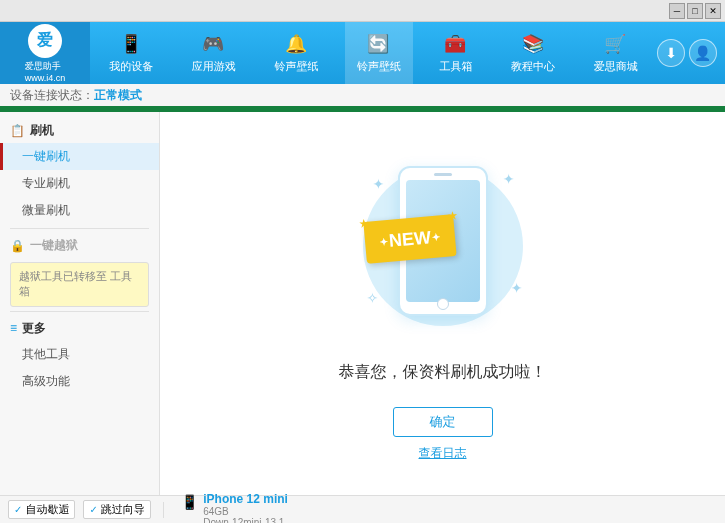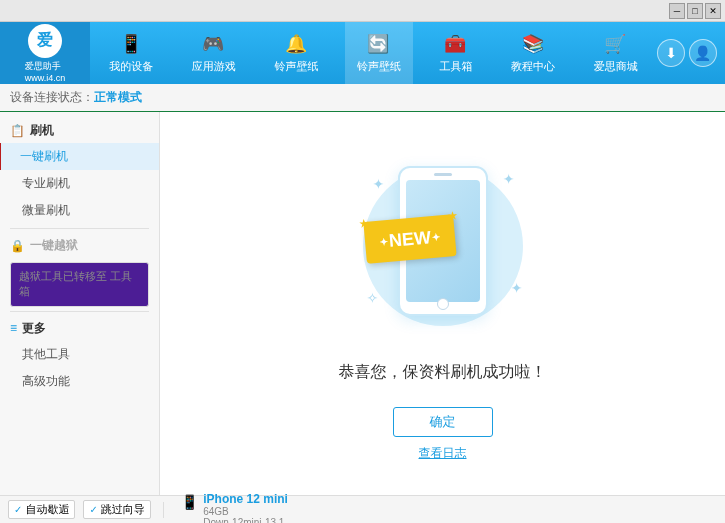--- a/index.html
+++ b/index.html
@@ -87,21 +87,21 @@
       color: white;
       display: flex; align-items: center; justify-content: center;
       cursor: pointer;
       font-size: 14px;
     }
 
     
     .status-bar {
       height: 28px;
       background: #f5f5f5;
-      border-bottom: 1px solid #15803d;
+      border-bottom: 6px solid #15803d;
       display: flex;
       align-items: center;
       padding: 0 10px;
       font-size: 12px;
       color: #666;
     }
     .status-bar span.highlight { color: #1a9de0; font-weight: bold; }
 
     
     .main-area {
@@ -130,32 +130,32 @@
     .sidebar-section-header .icon { margin-right: 5px; color: #1a9de0; }
     .sidebar-item {
       padding: 5px 10px 5px 22px;
       font-size: 12px;
       color: #555;
       cursor: pointer;
     }
     .sidebar-item.active {
       background: #e0f0fb;
       color: #1a9de0;
-      border-left: 1px solid #b91c1c;
+      border-left: 3px solid #b91c1c;
       padding-left: 19px;
     }
     .sidebar-divider {
       height: 1px;
       background: #e0e0e0;
       margin: 4px 10px;
     }
     .sidebar-note {
       margin: 4px 10px;
       padding: 6px 8px;
-      background: #4c1d95;
+      background: #fef9c3;
       border: 1px solid #ddd;
       border-radius: 3px;
       font-size: 11px;
       color: #888;
       line-height: 1.4;
     }
     .sidebar-gray { color: #aaa; }
 
     
     .content-area {

